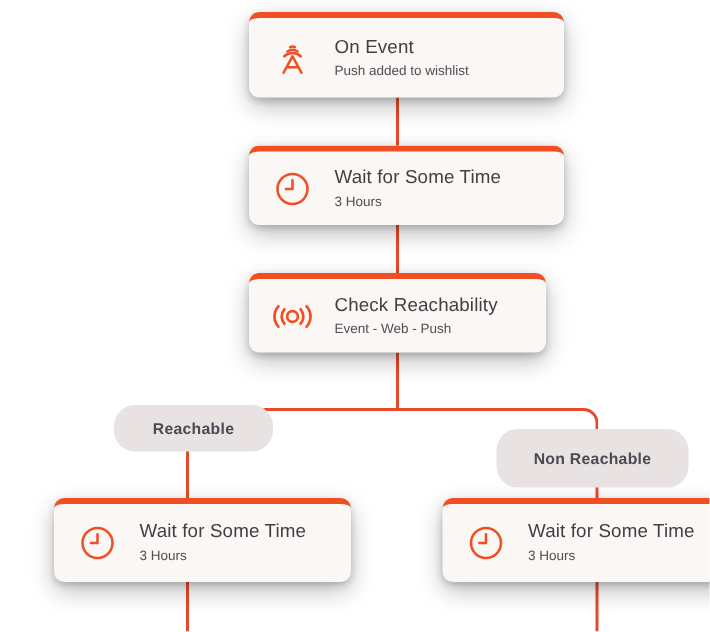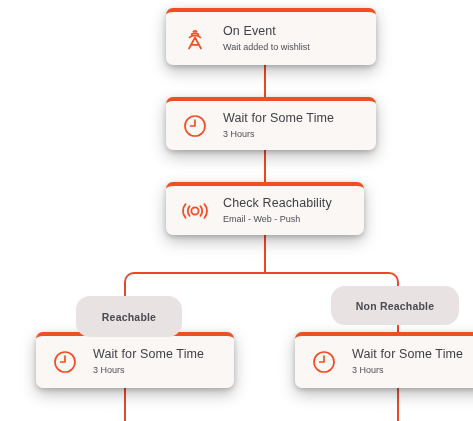--- a/index.html
+++ b/index.html
@@ -118,21 +118,21 @@
     <span class="card-icon">
       <svg width="26" height="26" viewBox="0 0 26 26">
         <path d="M7.5 11.5 A8 8 0 0 1 18.5 11.5" fill="none" stroke="#F04E23" stroke-width="1.7" stroke-linecap="round"></path>
         <path d="M9.6 8.3 A6 6 0 0 1 16.4 8.3" fill="none" stroke="#F04E23" stroke-width="1.7" stroke-linecap="round"></path>
         <path d="M11.4 5.4 A3.4 3.4 0 0 1 14.6 5.4" fill="none" stroke="#F04E23" stroke-width="1.7" stroke-linecap="round"></path>
         <path d="M13 11.5 L19 22.5 M13 11.5 L7 22.5 M9.2 18.8 L16.8 18.8" fill="none" stroke="#F04E23" stroke-width="1.7" stroke-linecap="round" stroke-linejoin="round"></path>
       </svg>
     </span>
     <span class="card-text">
       <span class="card-title">On Event</span>
-      <span class="card-sub">Wait added to wishlist</span>
+      <span class="card-sub">Push added to wishlist</span>
     </span>
   </div>
 
   <div class="card" style="left:138px; top:97px; width:210px; height:53px;">
     <span class="card-icon">
       <svg width="26" height="26" viewBox="0 0 26 26">
         <circle cx="13" cy="13" r="10" fill="none" stroke="#F04E23" stroke-width="1.7"></circle>
         <path d="M13 7.2 L13 13 L8.6 13" fill="none" stroke="#F04E23" stroke-width="1.7" stroke-linecap="round" stroke-linejoin="round"></path>
       </svg>
     </span>
@@ -147,25 +147,25 @@
       <svg width="30" height="26" viewBox="0 0 30 26">
         <circle cx="15" cy="13" r="3.6" fill="none" stroke="#F04E23" stroke-width="1.8"></circle>
         <path d="M9.6 8.2 A7.2 7.2 0 0 0 9.6 17.8" fill="none" stroke="#F04E23" stroke-width="1.8" stroke-linecap="round"></path>
         <path d="M20.4 8.2 A7.2 7.2 0 0 1 20.4 17.8" fill="none" stroke="#F04E23" stroke-width="1.8" stroke-linecap="round"></path>
         <path d="M5.6 6.2 A10.2 10.2 0 0 0 5.6 19.8" fill="none" stroke="#F04E23" stroke-width="1.8" stroke-linecap="round"></path>
         <path d="M24.4 6.2 A10.2 10.2 0 0 1 24.4 19.8" fill="none" stroke="#F04E23" stroke-width="1.8" stroke-linecap="round"></path>
       </svg>
     </span>
     <span class="card-text">
       <span class="card-title">Check Reachability</span>
-      <span class="card-sub">Email - Web - Push</span>
+      <span class="card-sub">Event - Web - Push</span>
     </span>
   </div>
 
-  <div class="pill" style="left:48px; top:296px; width:106px; height:41px;">Reachable</div>
+  <div class="pill" style="left:48px; top:270px; width:106px; height:31px;">Reachable</div>
 
   <div class="pill" style="left:303px; top:286px; width:128px; height:39px;">Non Reachable</div>
 
   <div class="card" style="left:8px; top:332px; width:198px; height:56px;">
     <span class="card-icon">
       <svg width="26" height="26" viewBox="0 0 26 26">
         <circle cx="13" cy="13" r="10" fill="none" stroke="#F04E23" stroke-width="1.7"></circle>
         <path d="M13 7.2 L13 13 L8.6 13" fill="none" stroke="#F04E23" stroke-width="1.7" stroke-linecap="round" stroke-linejoin="round"></path>
       </svg>
     </span>

